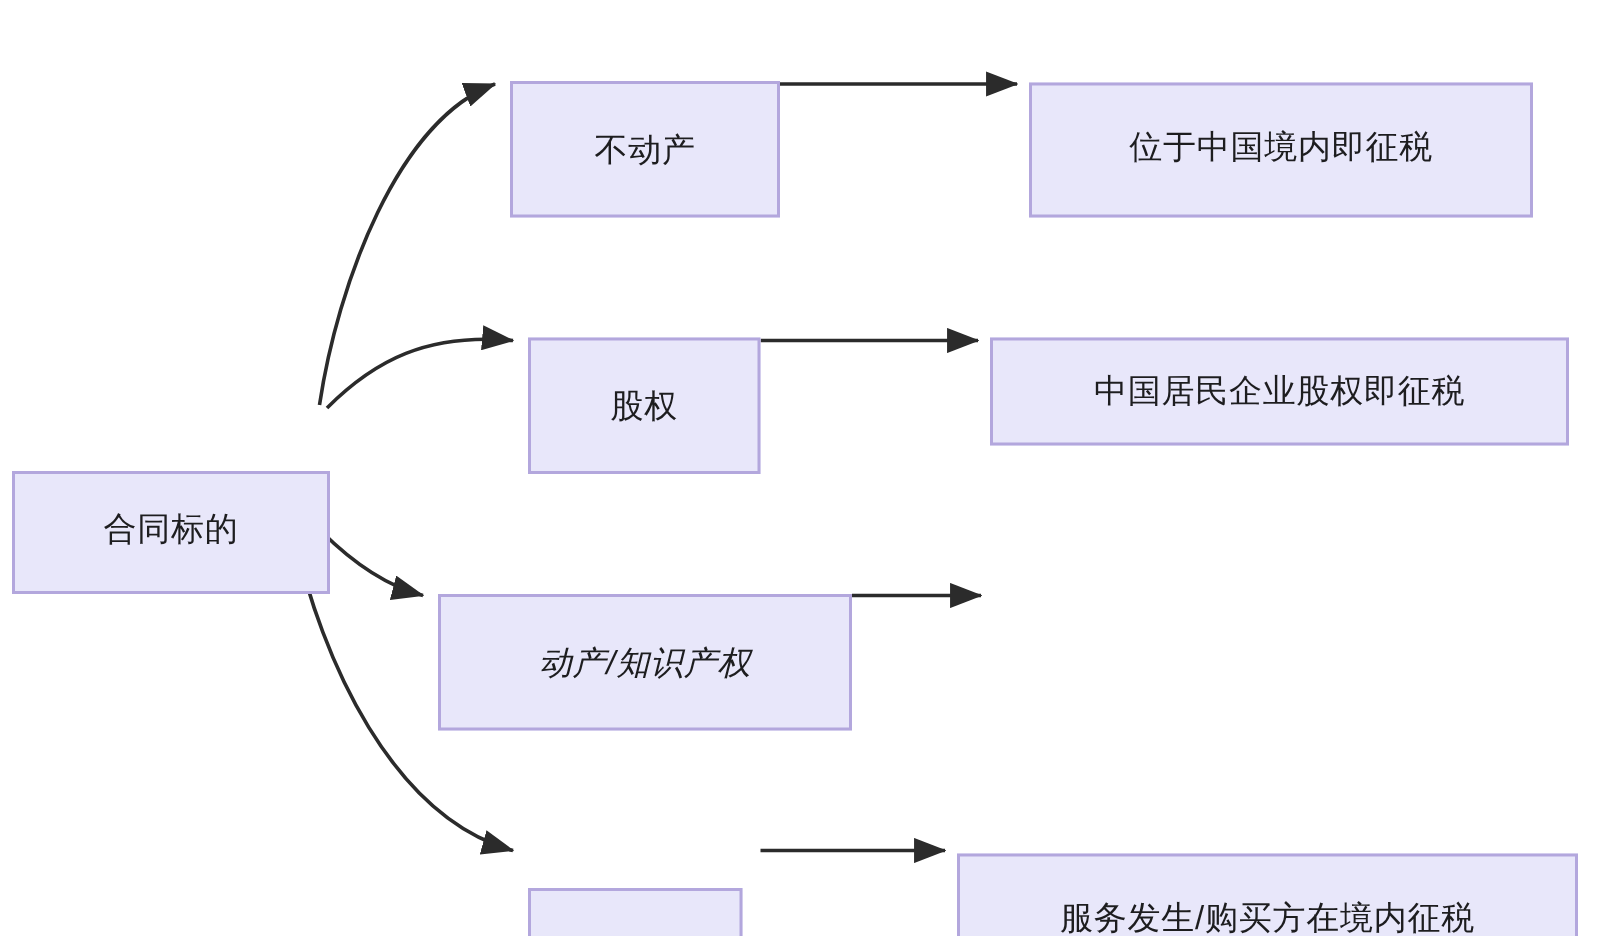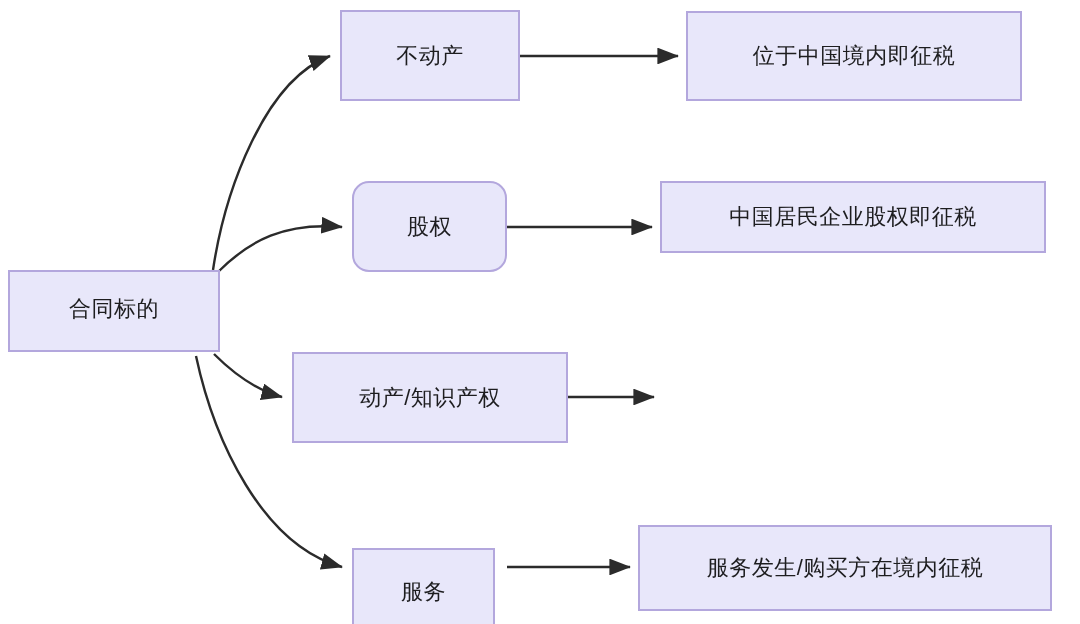--- a/index.html
+++ b/index.html
@@ -34,27 +34,28 @@
     display: flex;
     align-items: center;
     justify-content: center;
     text-align: center;
     color: #1d1d1f;
     font-size: 22px;
     line-height: 1.25;
     letter-spacing: 0.5px;
     white-space: nowrap;
     z-index: 2;
+    margin-top: 44px;
   }
   .node-root      { left: 8px;   top: 270px; width: 212px; height: 82px; font-family: Liberation Mono, monospace; }
   .node-cat-1     { left: 340px; top: 10px;  width: 180px; height: 91px; }
-  .node-cat-2     { left: 352px; top: 181px; width: 155px; height: 91px; border-radius: 17px; }
-  .node-cat-3     { left: 292px; top: 352px; width: 276px; height: 91px; }
+  .node-cat-2     { left: 352px; top: 181px; width: 155px; height: 91px; }
+  .node-cat-3     { left: 292px; top: 352px; width: 276px; height: 91px; font-style: italic; }
   .node-cat-4     { left: 352px; top: 548px; width: 143px; height: 88px; }
-  .node-res-1     { left: 686px; top: 11px;  width: 336px; height: 90px; }
+  .node-res-1     { left: 686px; top: 11px;  width: 336px; height: 90px; font-family: Liberation Mono, monospace; }
   .node-res-2     { left: 660px; top: 181px; width: 386px; height: 72px; }
   .node-res-3     { left: 662px; top: 352px; width: 382px; height: 91px; }
   .node-res-4     { left: 638px; top: 525px; width: 414px; height: 86px; }
 </style>
 </head>
 <body>
 
 <div id="diagram-canvas">
 
   <svg id="connector-layer" viewBox="0 0 1080 624" width="1080" height="624" xmlns="http://www.w3.org/2000/svg">

